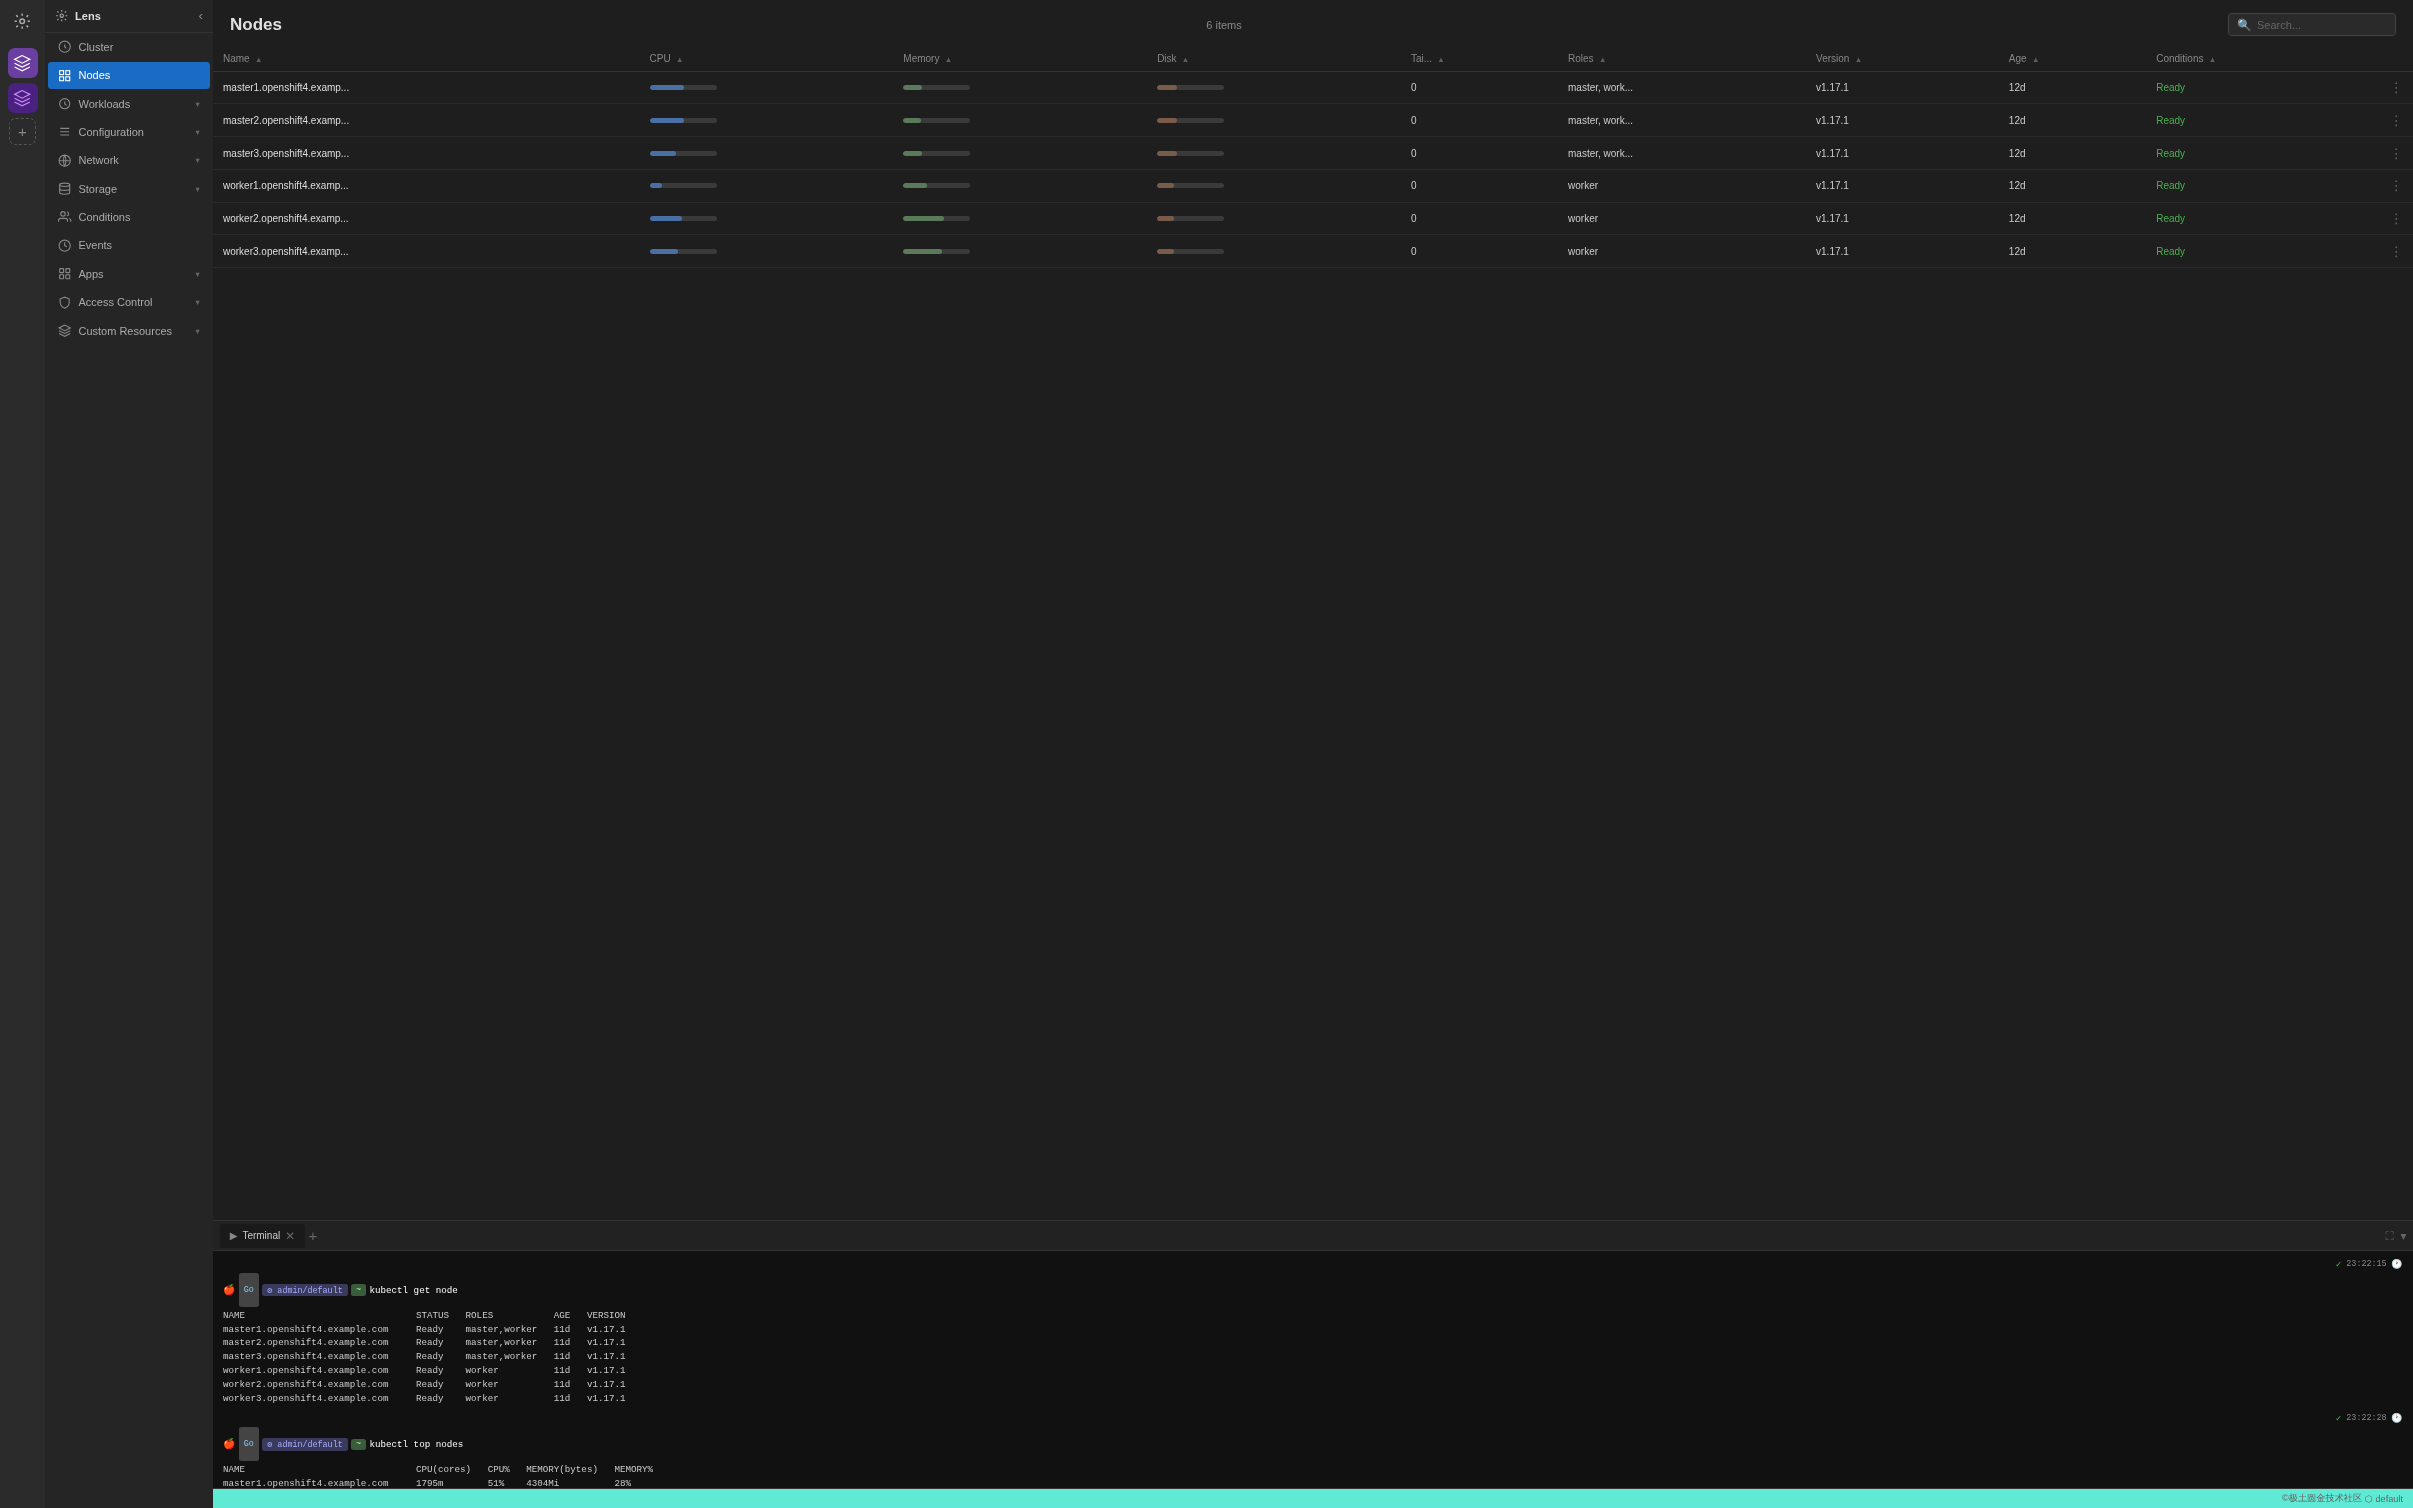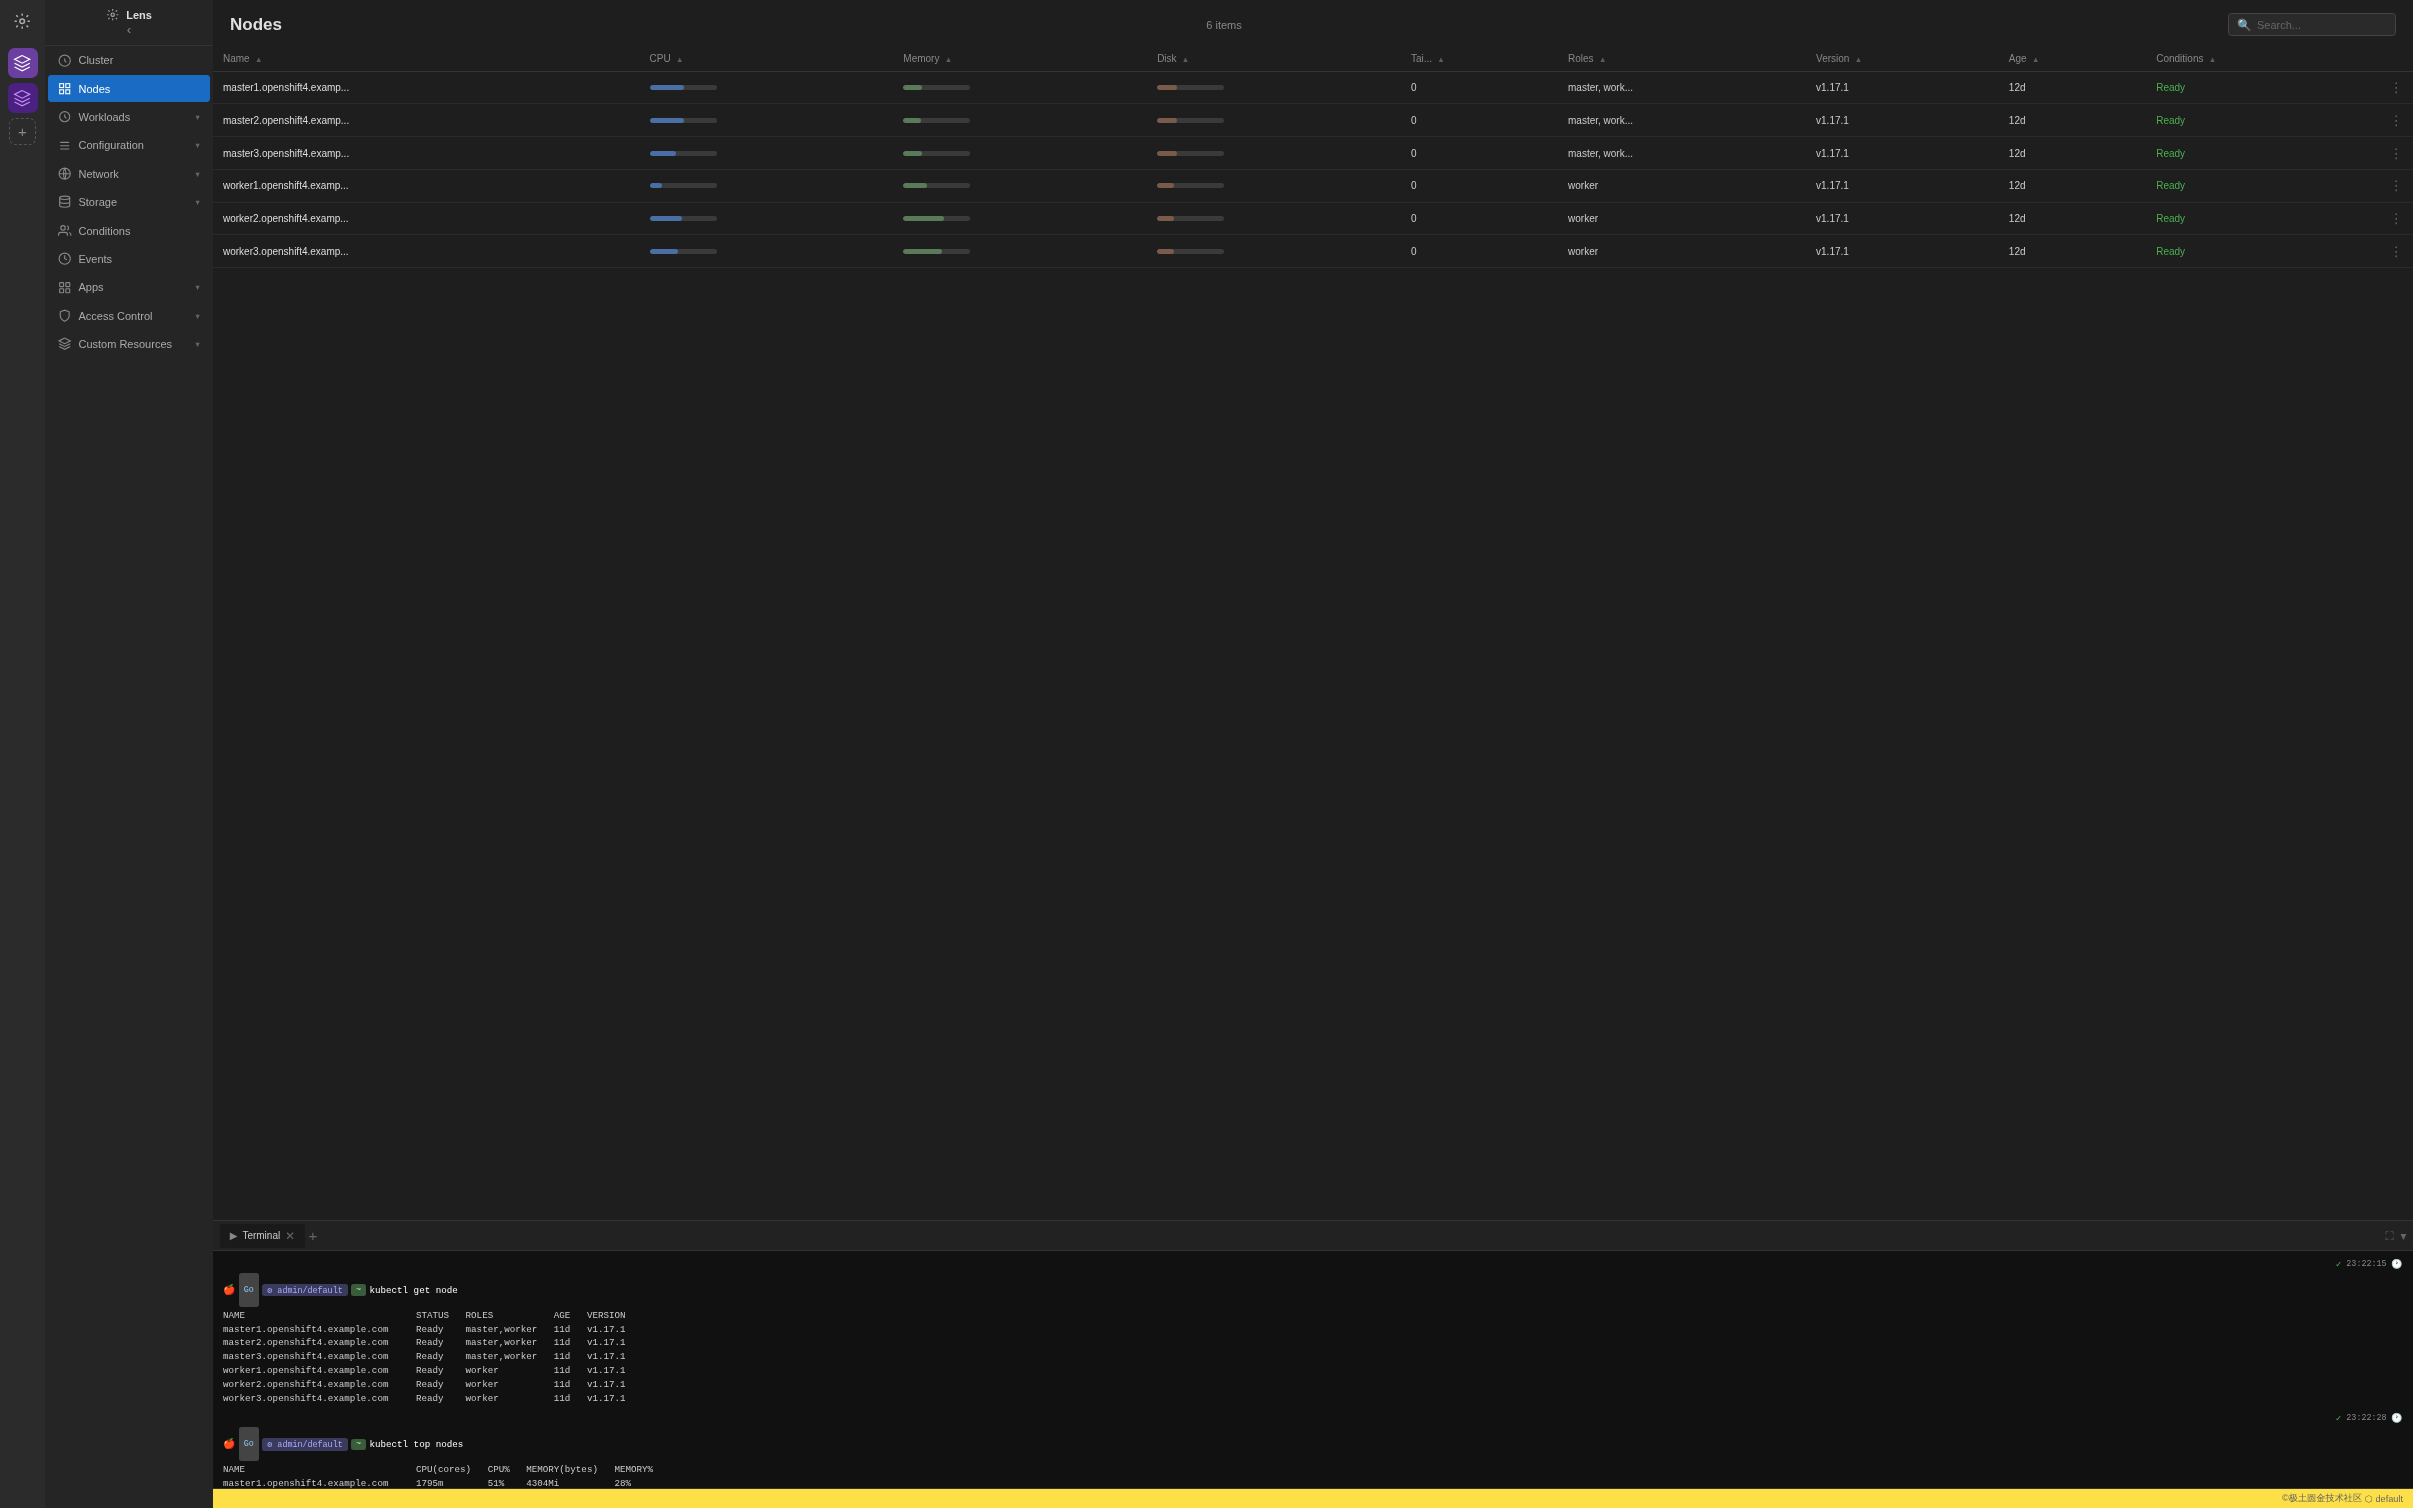--- a/index.html
+++ b/index.html
@@ -56,21 +56,20 @@
       flex-direction: column;
       flex-shrink: 0;
       overflow-y: auto;
     }
     .sidebar-header {
       display: flex;
       align-items: center;
       justify-content: space-between;
       padding: 8.4px 10px;
       border-bottom: 0.8px solid #333;
-      flex-direction: column;
     }
     .sidebar-title {
       display: flex;
       align-items: center;
       gap: 6.7px;
       font-size: 11px;
       font-weight: 600;
       color: #ddd;
     }
     .sidebar-collapse {
@@ -286,21 +285,21 @@
       display: flex;
       align-items: center;
       justify-content: flex-end;
       gap: 5px;
       margin-bottom: 3.4px;
     }
 
     
     .status-bar {
       height: 20px;
-      background: #fde047;
+      background: #5eead4;
       display: flex;
       align-items: center;
       justify-content: flex-end;
       padding: 0 10px;
       font-size: 9.2px;
       color: #666;
       border-top: 0.8px solid #333;
     }
 
     .col-sort { display: inline-block; margin-left: 2.5px; opacity: 0.6; font-size: 7.5px; }

